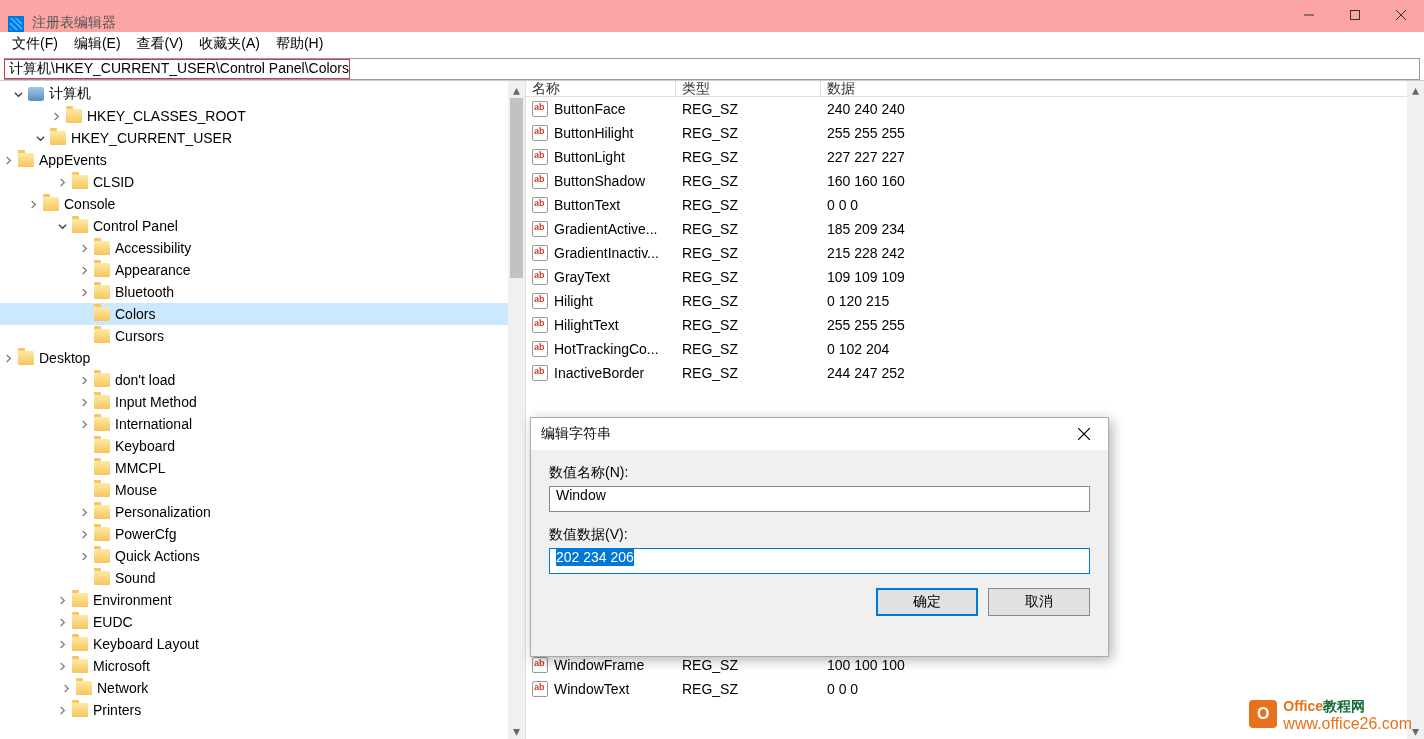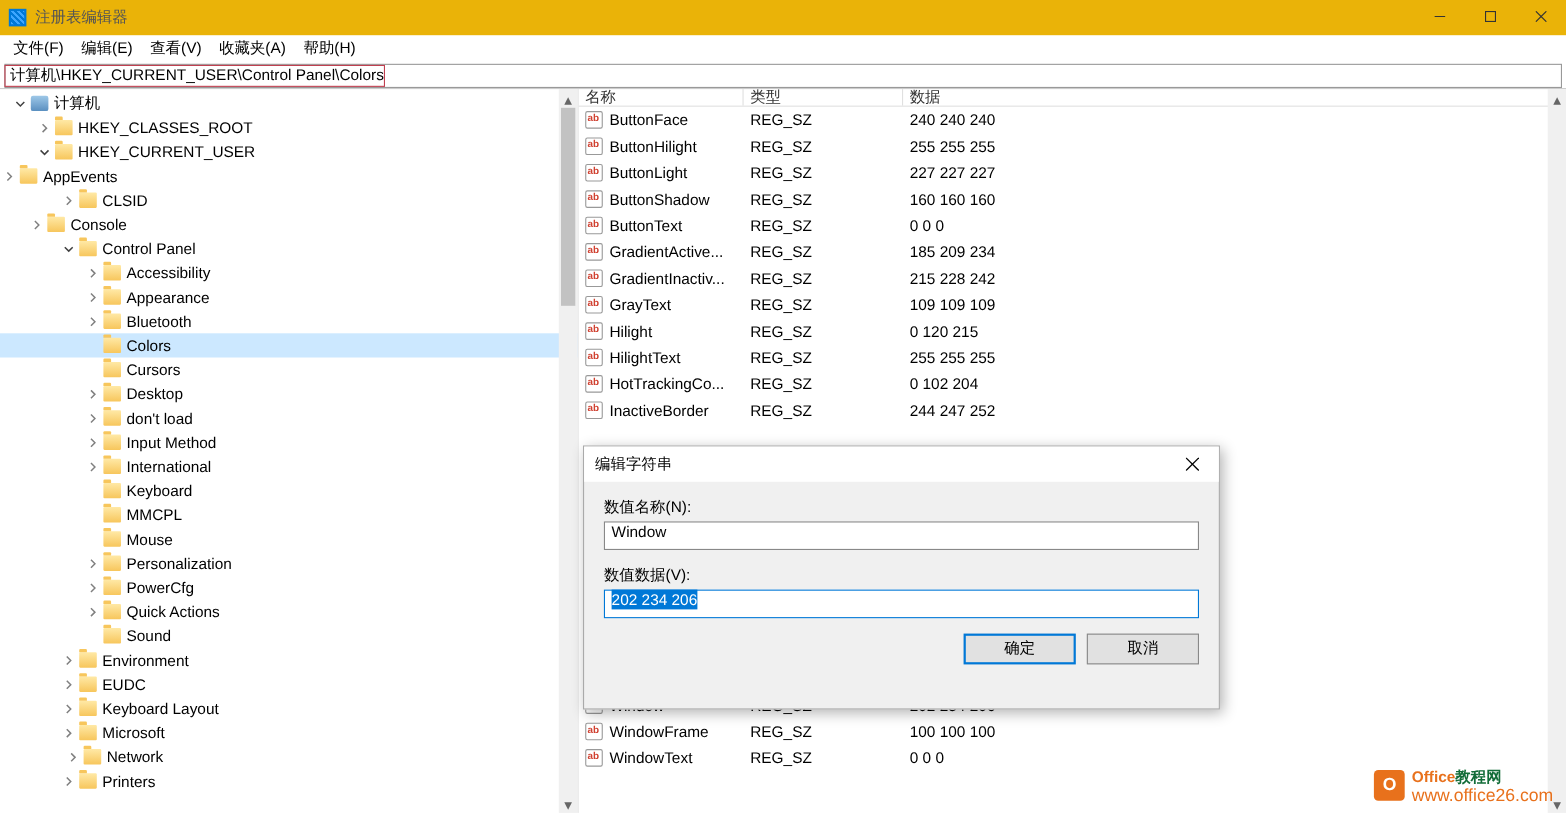--- a/index.html
+++ b/index.html
@@ -1,18 +1,18 @@
 <!DOCTYPE html>
 <html><head>
 <meta charset="utf-8">
 <style>
 * { box-sizing: border-box; margin: 0; padding: 0; font-family: "Segoe UI", "Microsoft YaHei", sans-serif; font-size: 14px; }
 body { width: 1424px; height: 739px; background: #fff; position: relative; overflow: hidden; }
 
-.titlebar { height: 32px; display: flex; align-items: center; padding-left: 8px; background: #eab308; }
+.titlebar { height: 32px; display: flex; align-items: flex-end; padding-left: 8px; background: #fca5a5; }
 .titlebar .appicon { width: 16px; height: 16px; background: #0078d7; margin-right: 8px; display: inline-block; position: relative; }
 .titlebar .appicon::before { content:''; position:absolute; inset:2px; background:repeating-linear-gradient(45deg,#3ea6ff,#3ea6ff 2px,#0078d7 2px,#0078d7 4px);}
 .titlebar .title { color: #555; }
 .win-controls { position: absolute; top: 0; right: 0; display: flex; }
 .win-btn { width: 46px; height: 30px; display: flex; align-items: center; justify-content: center; color: #555; }
 .win-btn svg { width: 10px; height: 10px; }
 
 .menubar { height: 24px; display: flex; align-items: center; padding-left: 12px; gap: 16px; color: #000; }
 
 .addressbar { margin:2px 4px 0 4px; height: 22px; border:1px solid #999; color:#000; padding-left:4px; display:flex; align-items:center;}
@@ -41,21 +41,21 @@
 .col-name{width:150px;} .col-type{width:145px;} .col-data{flex:1;}
 .list-body{}
 .list-row{ height:24px; display:flex; align-items:center;}
 .list-row .cell{padding-left:6px;}
 .list-row .cell.col-name{display:flex;align-items:center;}
 .val-icon{width:16px;height:16px;display:inline-block;margin-right:6px;background:#fff;border:1px solid #999;border-radius:2px;position:relative;}
 .val-icon::after{content:'ab';position:absolute;left:1px;top:0px;font-size:9px;color:#d04030;font-weight:bold;line-height:10px;}
 .list-scroll{position:absolute;right:0;top:0;bottom:0;width:17px;background:#f0f0f0;}
 
 
-.dialog{ position:absolute; left:530px; top:405px; width:579px; height:240px; background:#f0f0f0; border:1px solid #aaa; box-shadow:3px 3px 12px rgba(0,0,0,.3);}
+.dialog{ position:absolute; left:530px; top:417px; width:579px; height:240px; background:#f0f0f0; border:1px solid #aaa; box-shadow:3px 3px 12px rgba(0,0,0,.3);}
 .dlg-title{height:32px;background:#fff;display:flex;align-items:center;padding-left:10px;color:#000;}
 .dlg-close{position:absolute;top:4px;right:8px;width:32px;height:24px;display:flex;align-items:center;justify-content:center;}
 .dlg-body{padding:14px 18px 10px 18px;}
 .dlg-label{margin-bottom:4px;color:#000;}
 .dlg-input{width:100%;height:26px;border:1px solid #888;background:#fff;padding-left:6px;margin-bottom:14px;}
 .dlg-input.readonly{background:#fff;color:#000;}
 .dlg-input.sel{border:1px solid #0078d7;}
 .dlg-input.sel .seltext{background:#0078d7;color:#fff;padding:1px 0;}
 .dlg-buttons{display:flex;justify-content:flex-end;gap:10px;margin-top:8px;}
 .dlg-btn{width:102px;height:28px;border:1px solid #888;background:#e1e1e1;display:flex;align-items:center;justify-content:center;}
@@ -112,21 +112,21 @@
     <div class="tree" id="tree">
         <div class="tree-row" style="padding-left: 10px;">
           <span class="chev">
             <svg viewBox="0 0 10 10">
               <path d="M1 3 L5 7 L9 3" fill="none" stroke="#404040" stroke-width="1.5"></path>
             </svg>
           </span>
           <span class="pc-icon"></span>
           <span>计算机</span>
         </div>
-        <div class="tree-row" style="padding-left: 32px;">
+        <div class="tree-row" style="padding-left: 48px;">
           <span class="chev">
             <svg viewBox="0 0 10 10">
               <path d="M3 1 L7 5 L3 9" fill="none" stroke="#808080" stroke-width="1.5"></path>
             </svg>
           </span>
           <span class="folder-icon"></span>
           <span>HKEY_CLASSES_ROOT</span>
         </div>
         <div class="tree-row" style="padding-left: 32px;">
           <span class="chev">
@@ -211,21 +211,21 @@
         </div>
         <div class="tree-row" style="padding-left: 76px;">
           <span class="chev blank">
             <svg viewBox="0 0 10 10">
               <path d="M3 1 L7 5 L3 9" fill="none" stroke="#808080" stroke-width="1.5"></path>
             </svg>
           </span>
           <span class="folder-icon"></span>
           <span>Cursors</span>
         </div>
-        <div class="tree-row" style="padding-left: 76px;">
+        <div class="tree-row" style="">
           <span class="chev">
             <svg viewBox="0 0 10 10">
               <path d="M3 1 L7 5 L3 9" fill="none" stroke="#808080" stroke-width="1.5"></path>
             </svg>
           </span>
           <span class="folder-icon"></span>
           <span>Desktop</span>
         </div>
         <div class="tree-row" style="padding-left: 76px;">
           <span class="chev">

